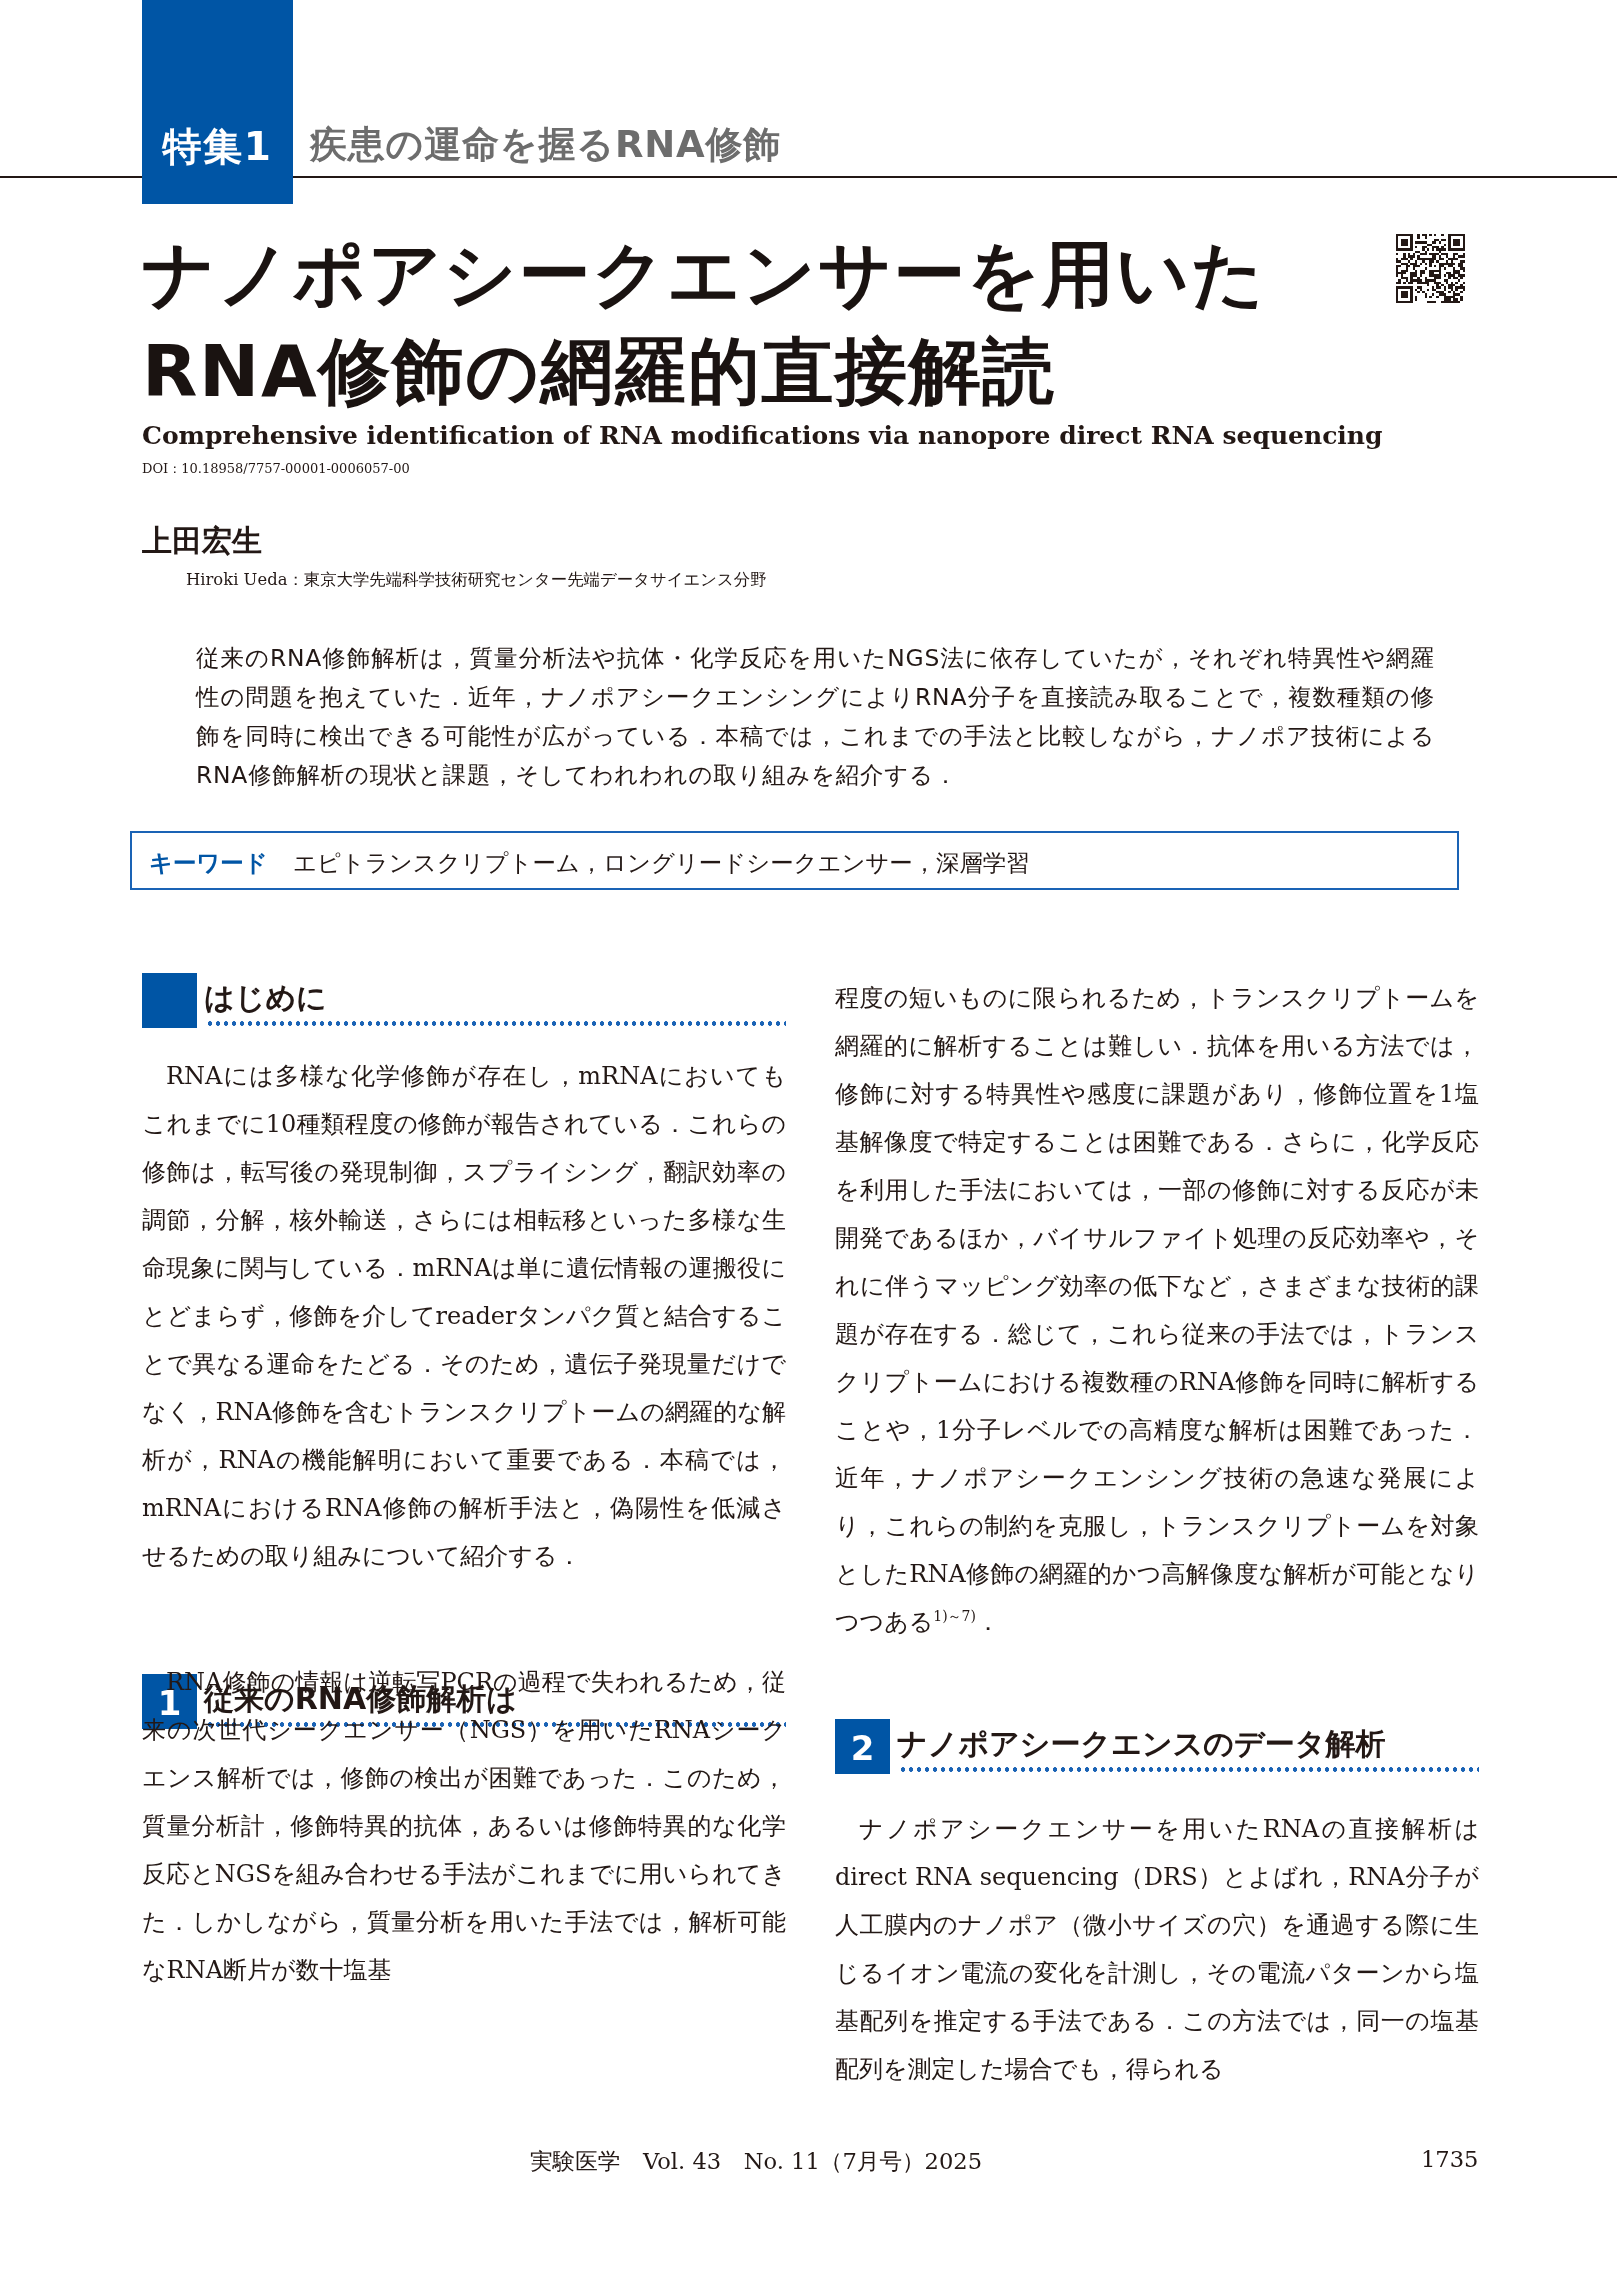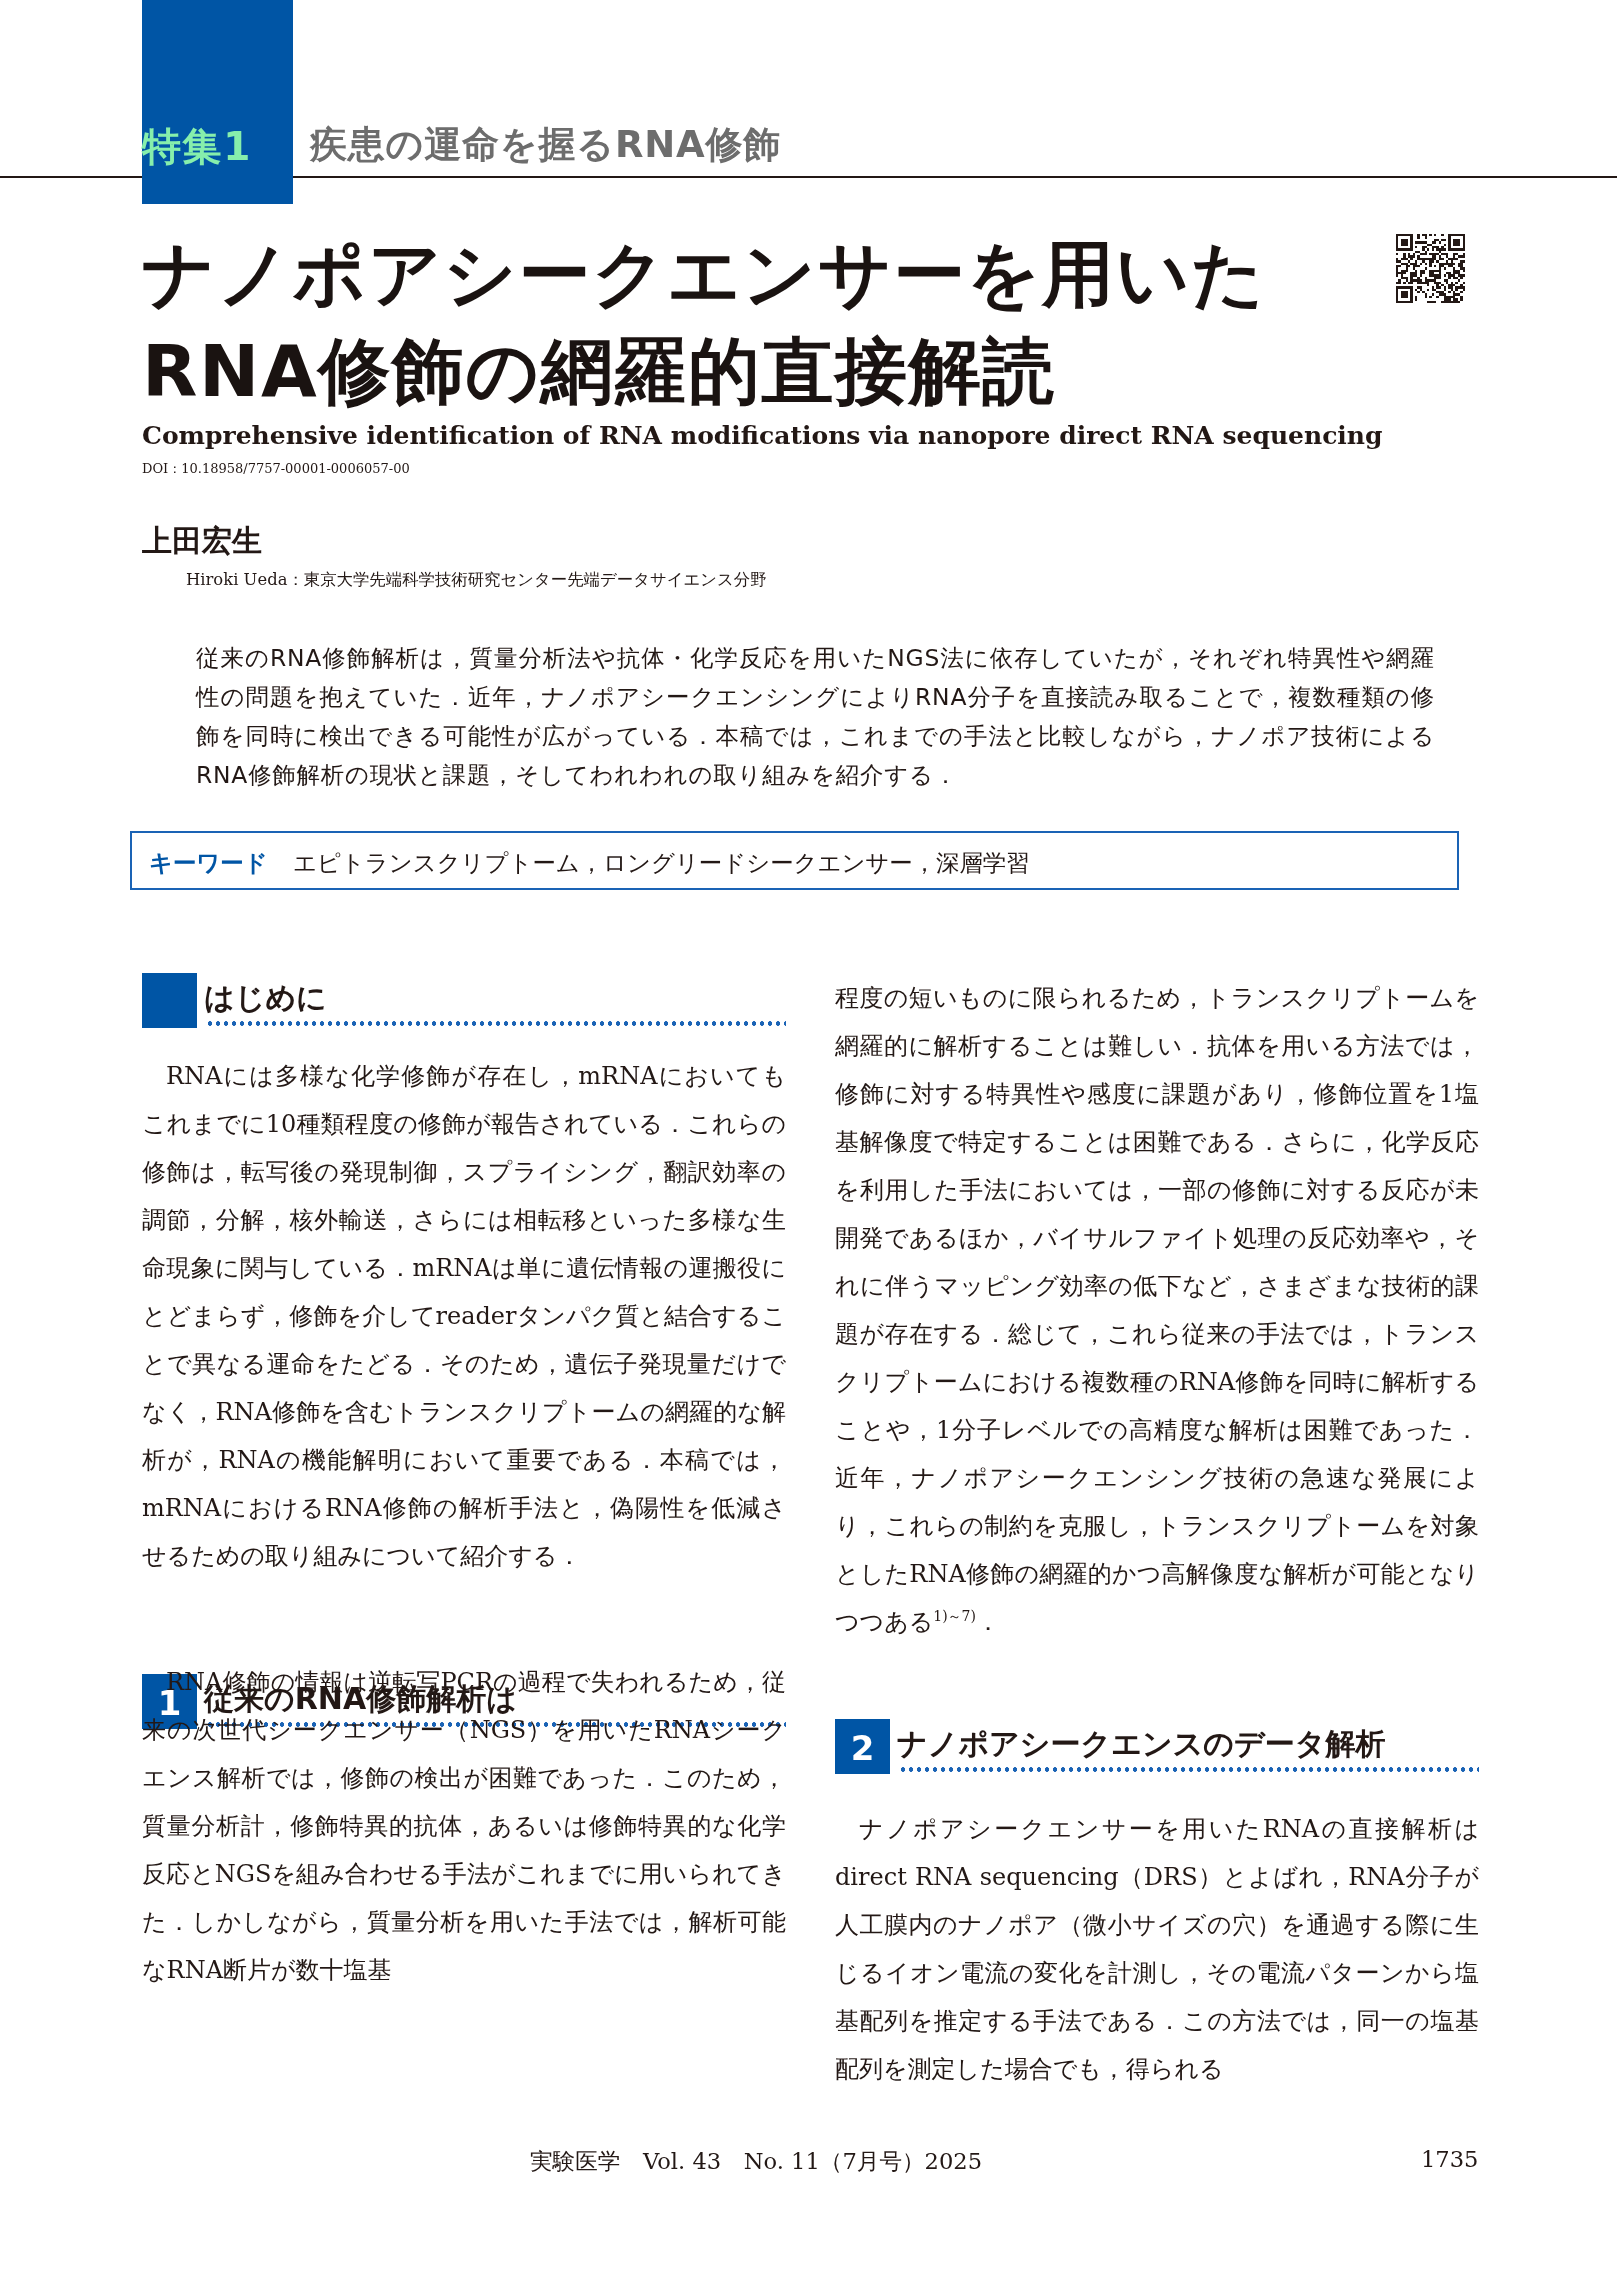--- a/index.html
+++ b/index.html
@@ -2,21 +2,21 @@
 <html style="font-size:12.5px"><head>
 <meta charset="utf-8">
 <style>
   html, body { margin: 0; padding: 0; background: #ffffff; }
   body { width: 1618px; height: 2284px; position: relative; overflow: hidden; color: #231815; }
   .sans { font-family: "DejaVu Sans", "Liberation Sans", sans-serif; }
   .serif { font-family: "DejaVu Serif", "Liberation Serif", serif; }
 
   
   #feature-tab { position: absolute; left: 142px; top: 0; width: 151px; height: 204px; background: #0055a5; }
-  #feature-tab-label { position: absolute; left: 0; width: 151px; top: 120px; text-align: left; color: #86efac; font-weight: bold; font-size: 39px; letter-spacing: 1.6px; }
+  #feature-tab-label { position: absolute; left: 0; width: 151px; top: 120px; text-align: center; color: #ffffff; font-weight: bold; font-size: 39px; letter-spacing: 1.6px; }
   #feature-rule { position: absolute; left: 0; right: 0; top: 176px; height: 2.3px; background: #231815; }
   #feature-title { position: absolute; left: 310px; top: 120px; font-size: 37px; color: #6d6d6d; font-weight: bold; letter-spacing: 0.8px; }
 
   
   #title-block { position: absolute; left: 142px; top: 226px; width: 1231px; }
   .title-line { font-size: 72px; font-weight: bold; line-height: 97px; letter-spacing: 1.6px; color: #1a1311; white-space: nowrap; }
   #qr-code { position: absolute; left: 1396px; top: 234px; width: 69px; height: 69px; }
 
   #en-title { position: absolute; left: 142px; top: 421px; font-size: 25px; font-weight: bold; color: #231815; }
   #doi { position: absolute; left: 142px; top: 460px; font-size: 13px; color: #231815; }

